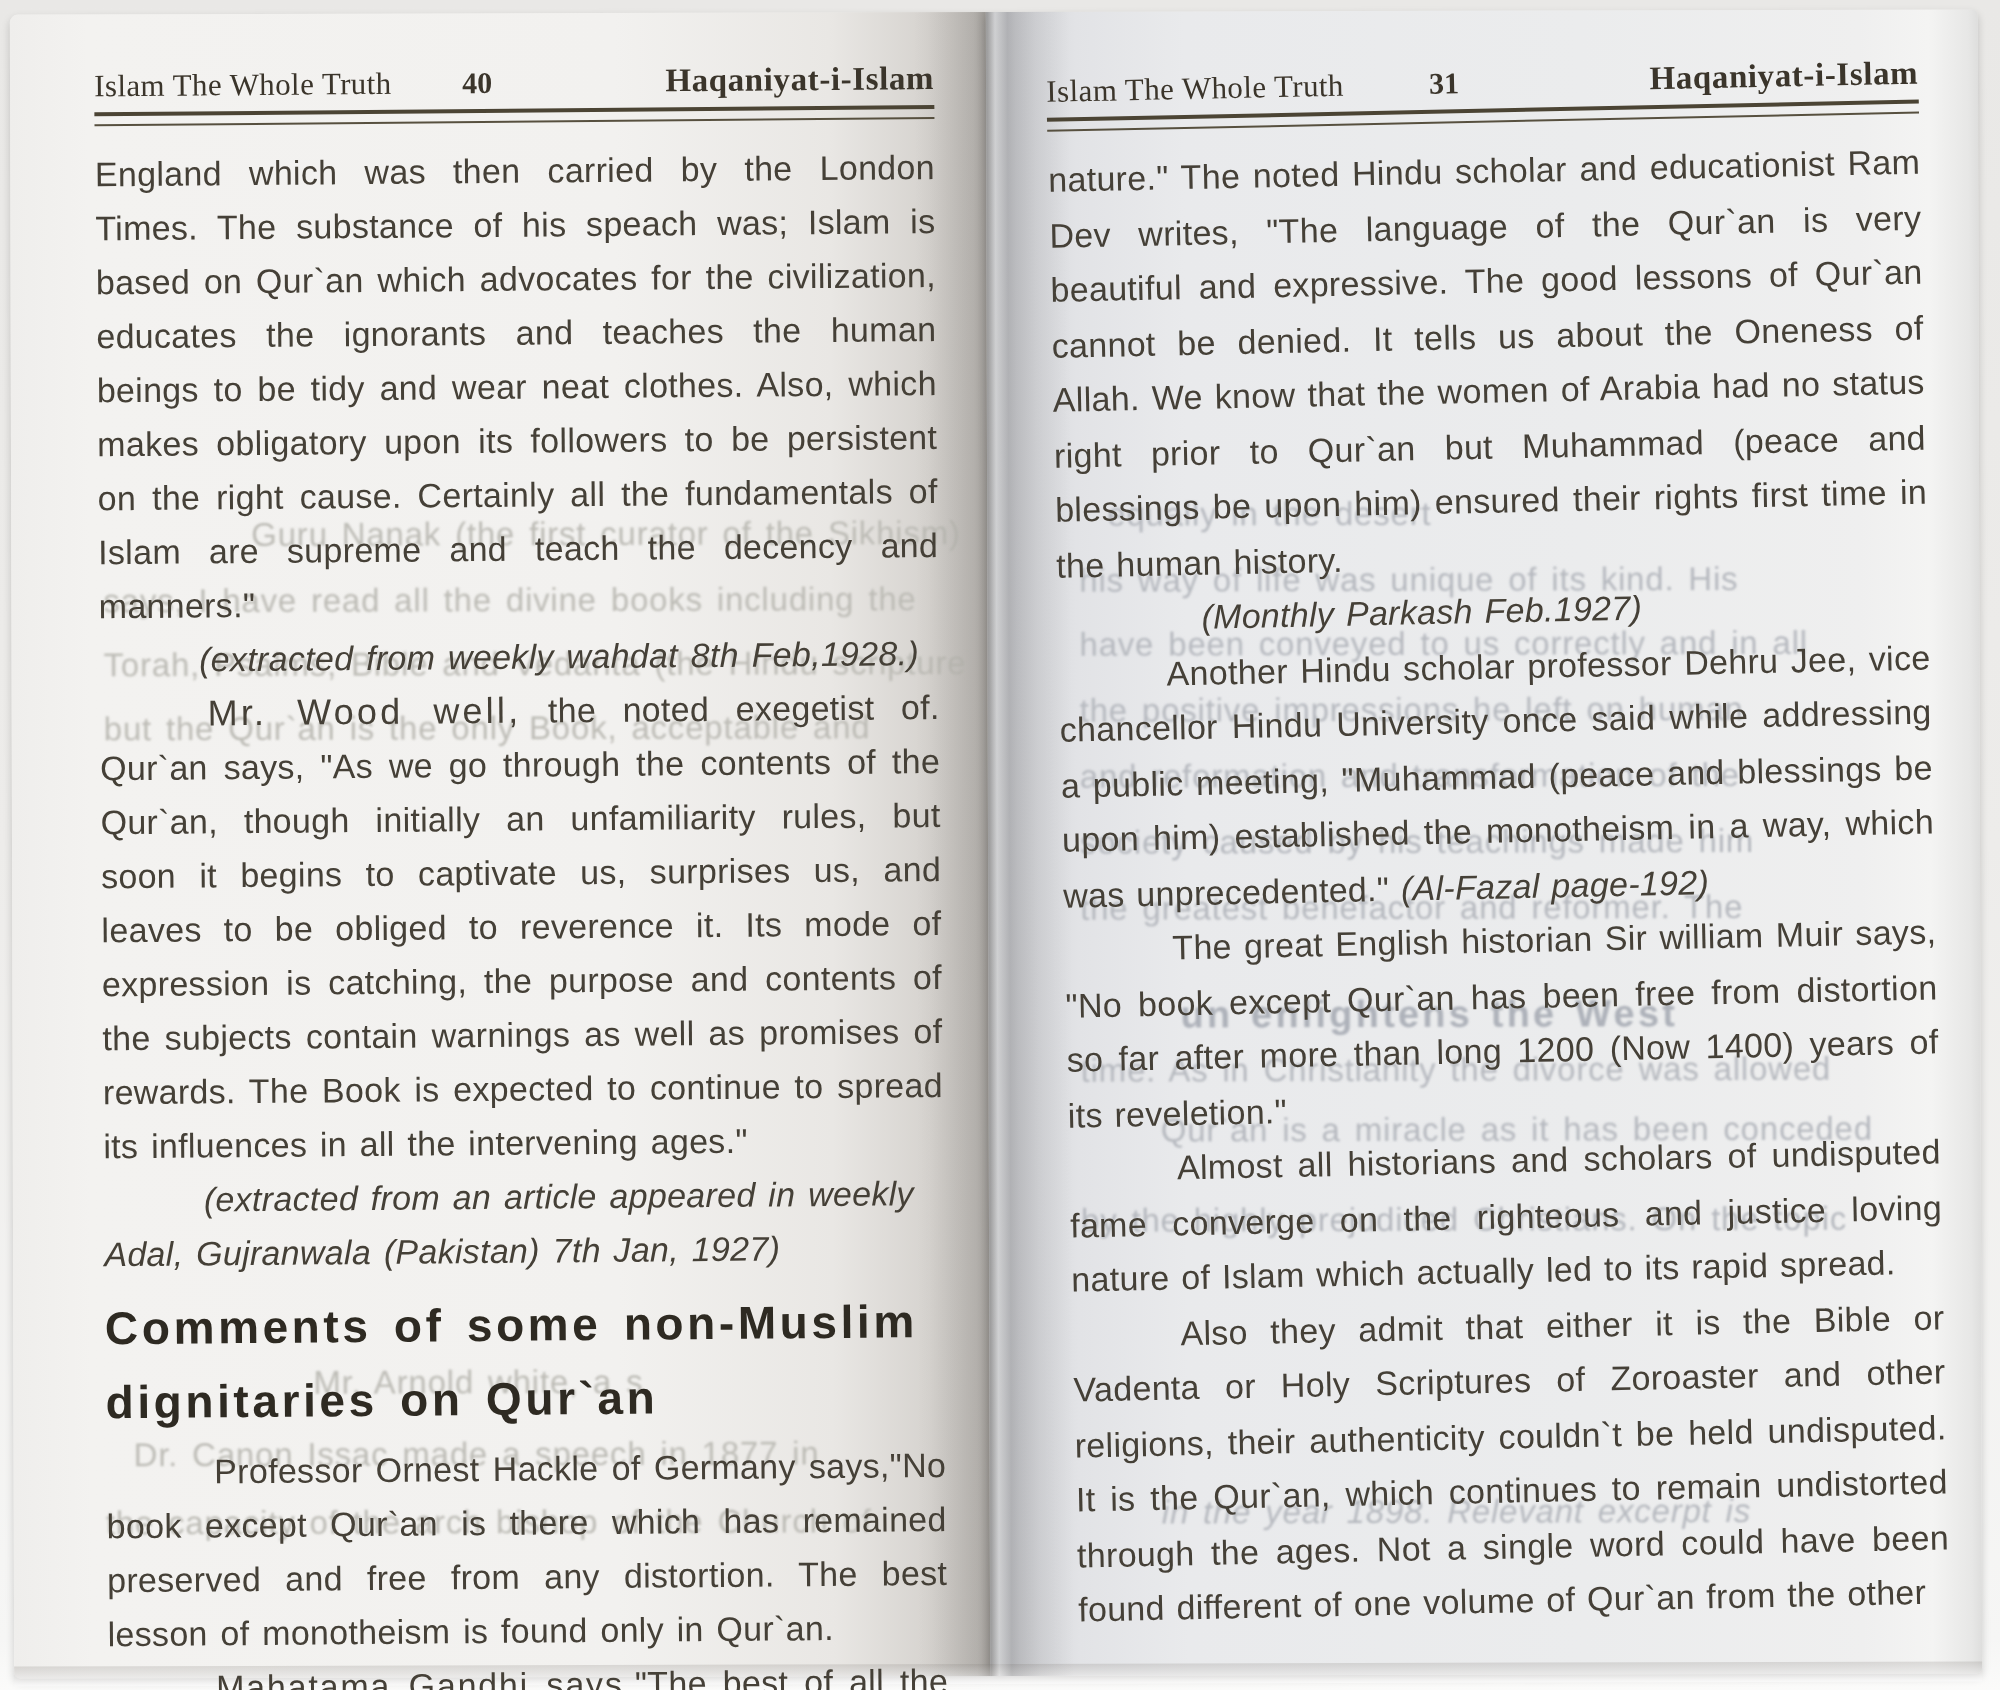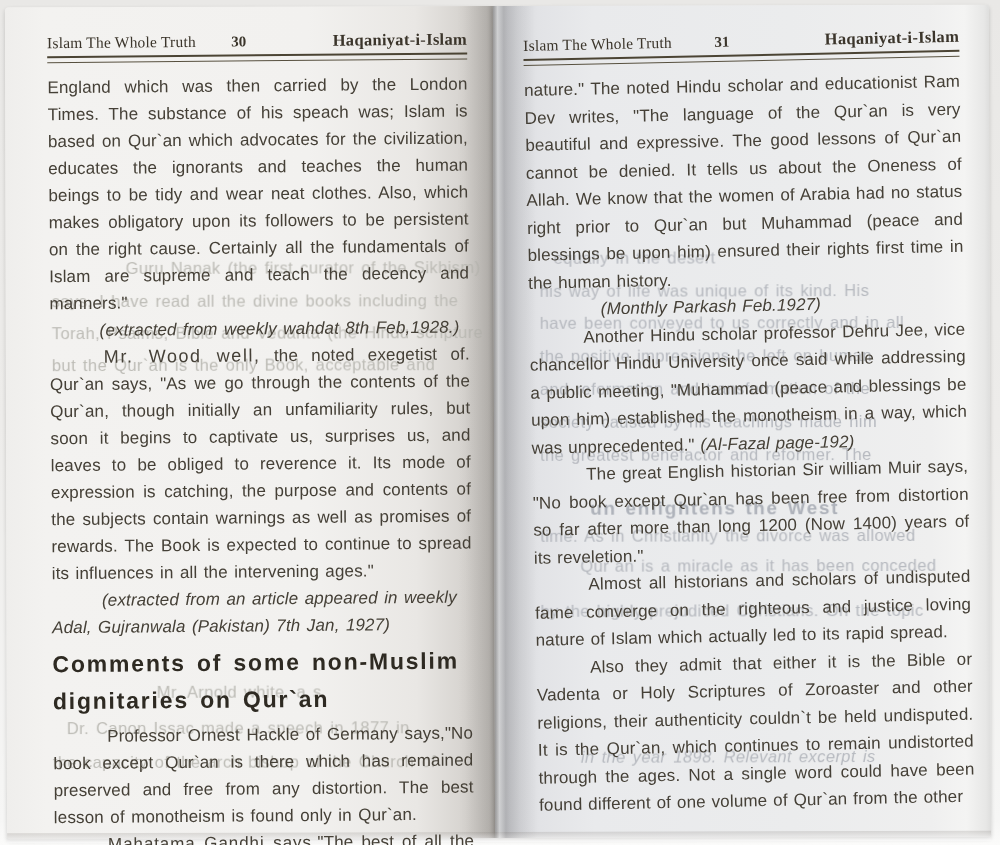--- a/index.html
+++ b/index.html
@@ -105,21 +105,21 @@
     <span class="ghost gl1">says, I have read all the divine books including the</span>
     <span class="ghost gl2">Torah, Psalms, Bible and Vedanta (the Hindu scripture)</span>
     <span class="ghost gl3">but the Qur`an is the only Book, acceptable and</span>
     <span class="ghost gl4">Mr. Arnold white, a s</span>
     <span class="ghost gl5">Dr. Canon Issac made a speech in 1877 in</span>
     <span class="ghost gl6">the capacity of the arch bishop of the Church of</span>
 
     <div class="content content-left">
       <div class="pg-header">
         <span class="run-title">Islam The Whole Truth</span>
-        <span class="pg-num">30</span>
+        <span class="pg-num">40</span>
         <span class="book-title">Haqaniyat-i-Islam</span>
       </div>
       <div class="header-rule"></div>
 
       <div class="body-text">
         <p>England which was then carried by the London Times. The substance of his speach was; Islam is based on Qur`an which advocates for the civilization, educates the ignorants and teaches the human beings to be tidy and wear neat clothes. Also, which makes obligatory upon its followers to be persistent on the right cause. Certainly all the fundamentals of Islam are supreme and teach the decency and manners."</p>
         <p class="citation c-ind">(extracted from weekly wahdat 8th Feb,1928.)</p>
         <p class="indent"><span class="lead">Mr. Wood well,</span><span> the noted exegetist of. Qur`an says, "As we go through the contents of the Qur`an, though initially an unfamiliarity rules, but soon it begins to captivate us, surprises us, and leaves to be obliged to reverence it. Its mode of expression is catching, the purpose and contents of the subjects contain warnings as well as promises of rewards. The Book is expected to continue to spread its influences in all the intervening ages."</span></p>
         <p class="citation c-ind">(extracted from an article appeared in weekly Adal, Gujranwala (Pakistan) 7th Jan, 1927)</p>
         <p class="section-heading">Comments of some non-Muslim dignitaries on Qur`an</p>

